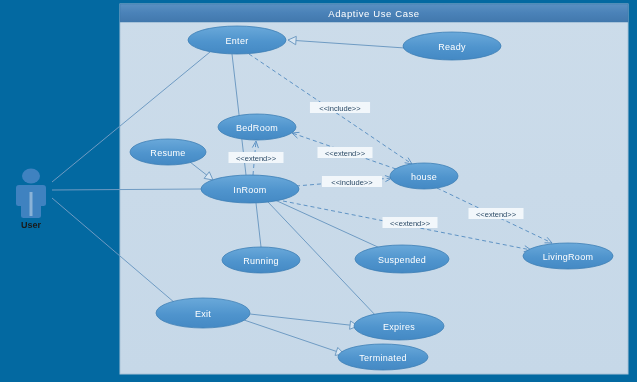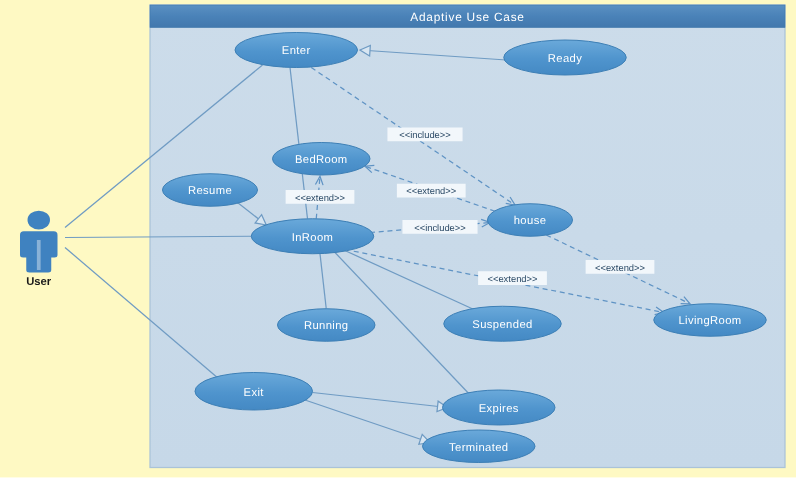--- a/index.html
+++ b/index.html
@@ -10,21 +10,21 @@
   body {
     width: 637px;
     height: 382px;
     overflow: hidden;
     font-family: "Liberation Sans", sans-serif;
   }
   #canvas-root {
     position: relative;
     width: 637px;
     height: 382px;
-    background: #fef9c3;
+    background: #0369a1;
   }
   #diagram-svg {
     position: absolute;
     left: 0;
     top: 0;
   }
 </style>
 </head>
 <body>
 

